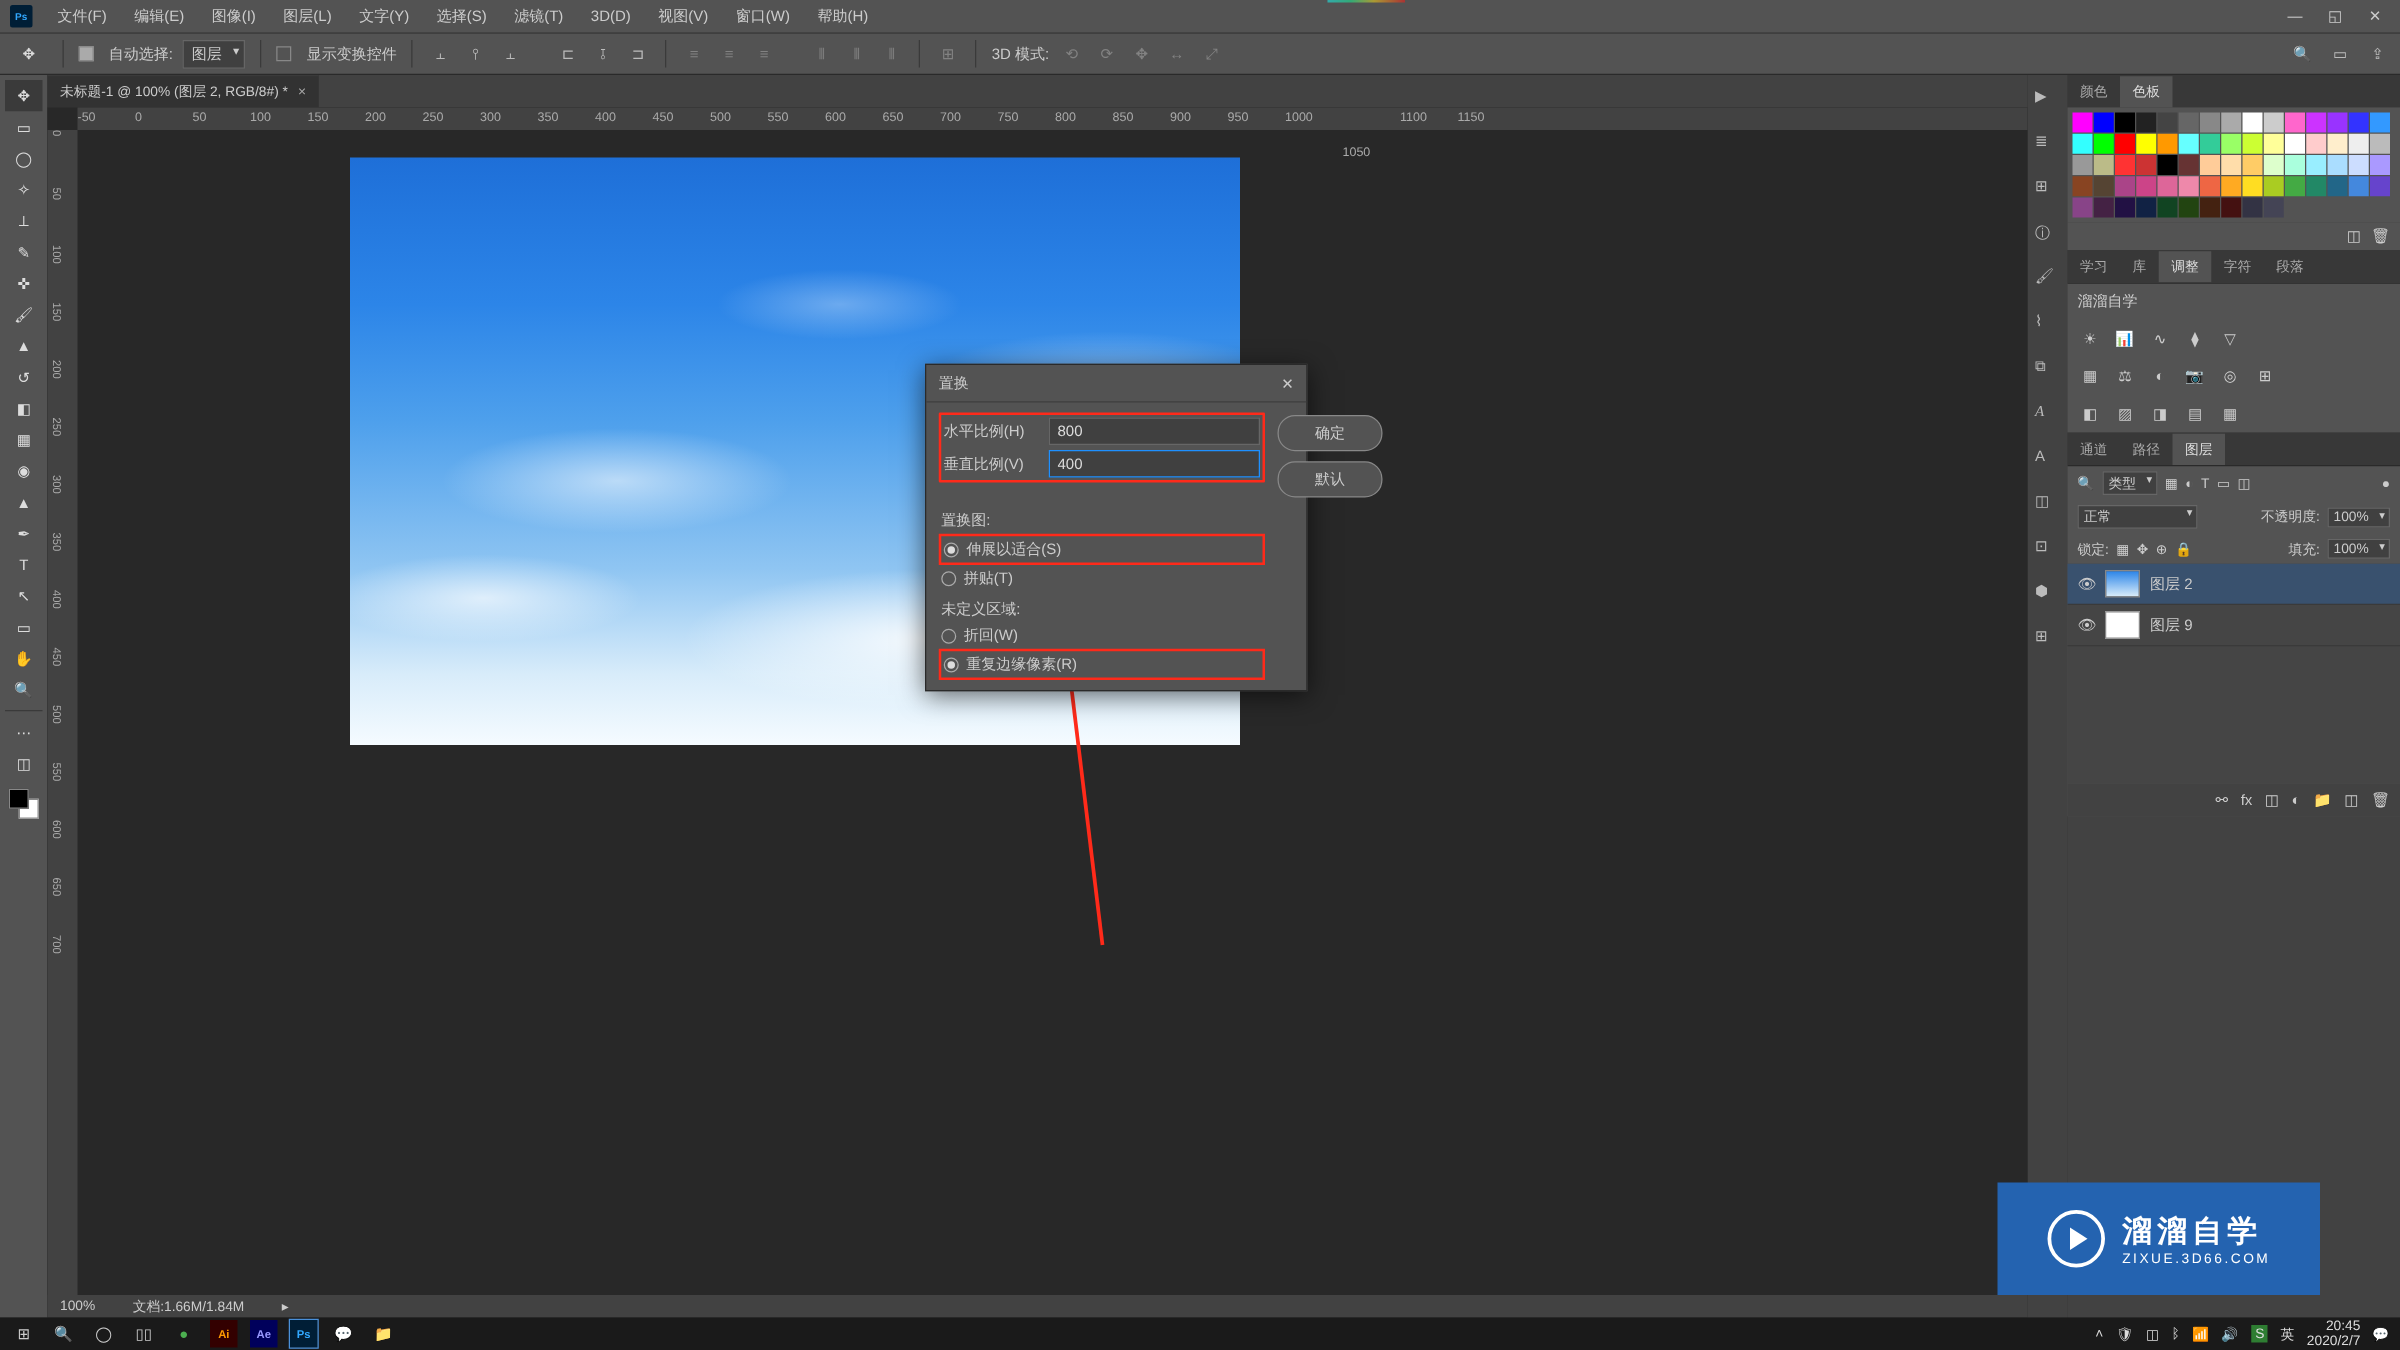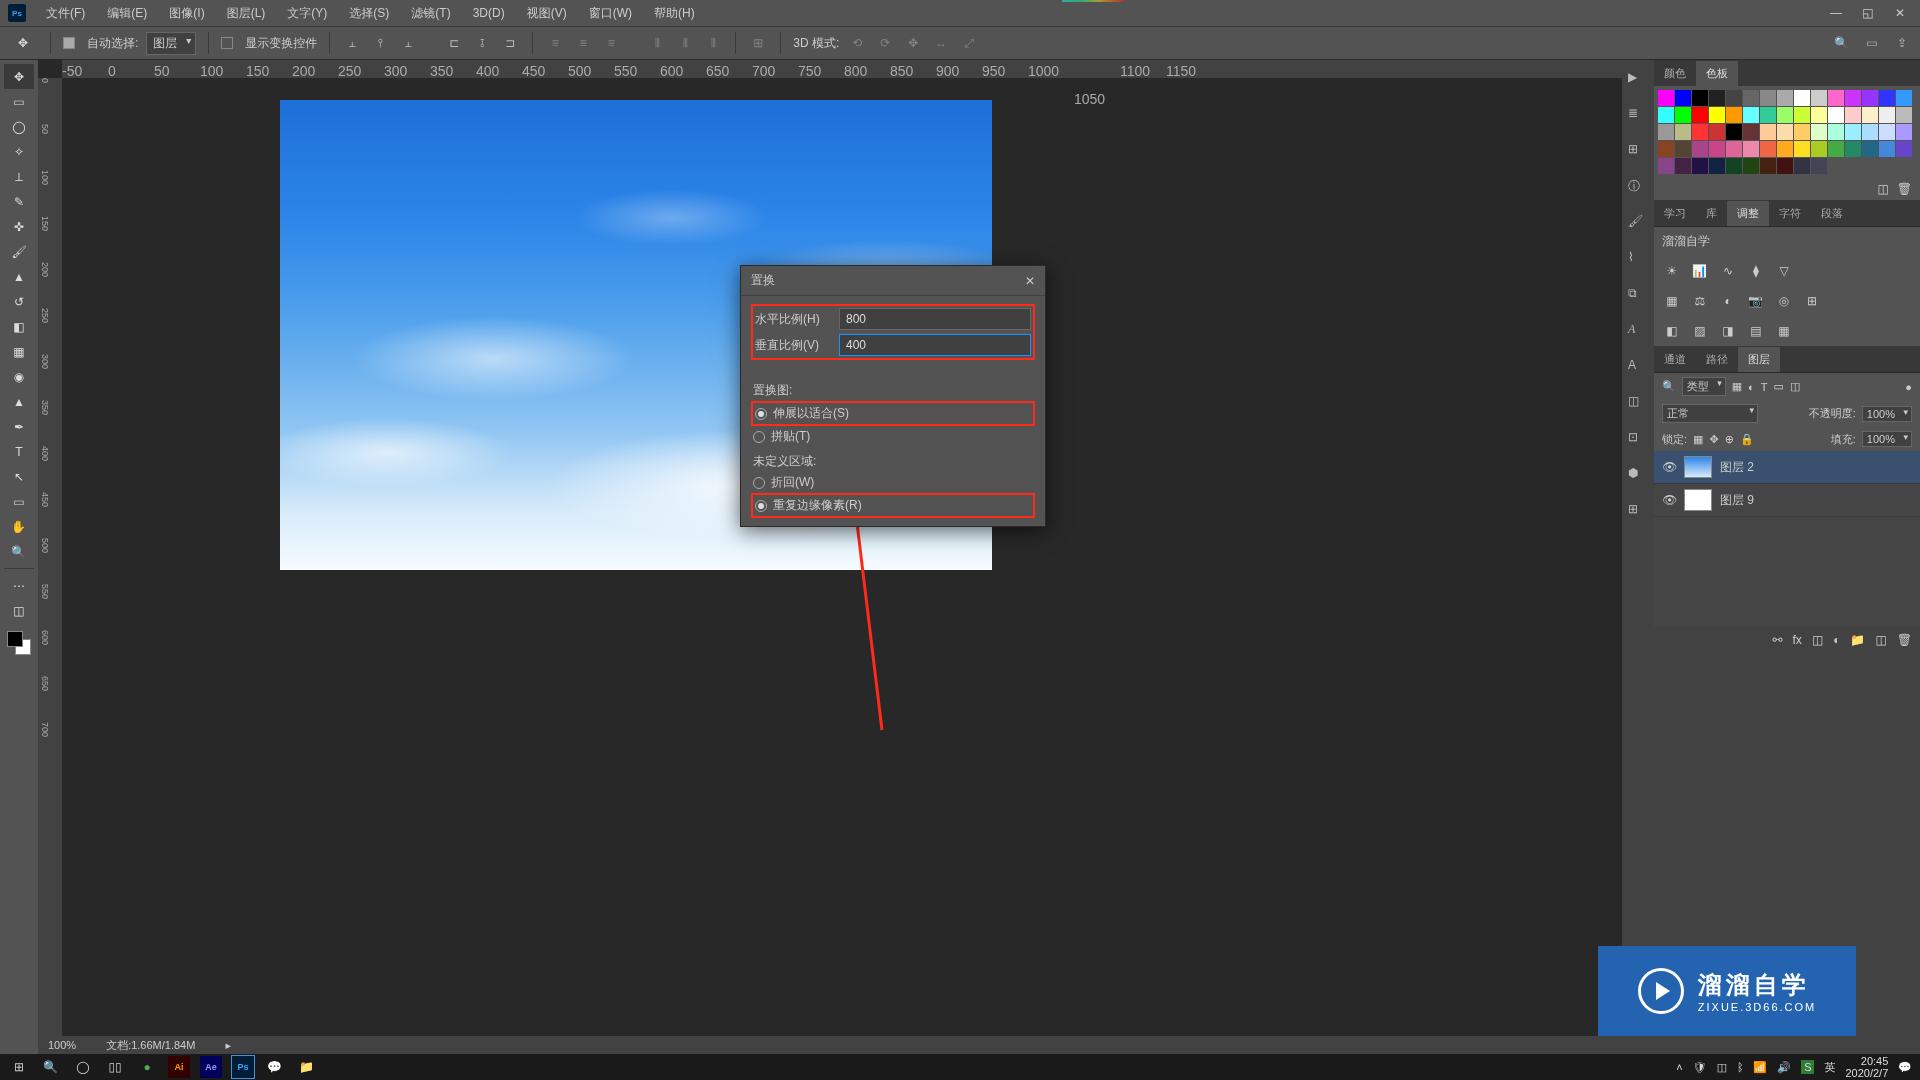--- a/index.html
+++ b/index.html
@@ -24,21 +24,21 @@
 .tool.active{background:#3a3a3a}
 .tool-sep{height:1px;background:#3a3a3a;width:80%;margin:4px 0}
 .fgbg{width:28px;height:28px;position:relative;margin-top:6px}
 .fgbg .bg{position:absolute;right:2px;bottom:2px;width:16px;height:16px;background:#fff;border:1px solid #888}
 .fgbg .fg{position:absolute;left:2px;top:2px;width:16px;height:16px;background:#000;border:1px solid #888}
 .docarea{flex:1;display:flex;flex-direction:column;background:#282828}
 .tabbar{height:26px;background:#424242;display:flex;align-items:flex-end}
 .doc-tab{background:#323232;padding:5px 10px;border-top:1px solid #3a3a3a;display:flex;align-items:center;gap:8px;font-size:11px}
 .doc-tab .close{color:#aaa;cursor:pointer}
 .canvas-wrap{flex:1;position:relative;background:#282828}
-.ruler-h{position:absolute;top:0;left:24px;right:0;height:18px;background:#424242;font-size:14px;color:#aaa}
+.ruler-h{position:absolute;top:0;left:24px;right:0;height:18px;background:#424242;font-size:10px;color:#aaa}
 .ruler-h .tick{position:absolute;top:3px}
 .ruler-v{position:absolute;top:18px;left:0;width:24px;bottom:0;background:#424242;font-size:9px;color:#aaa}
 .ruler-v .tick{position:absolute;left:2px;writing-mode:vertical-rl}
 .canvas{position:absolute;left:242px;top:40px;width:712px;height:470px;background:linear-gradient(to bottom,#1e6fd8 0%,#2c85e8 25%,#4ea0ec 45%,#8fc5f2 70%,#d8ecfa 88%,#f5fbff 100%)}
 .clouds{position:absolute;inset:0;background:radial-gradient(ellipse 200px 60px at 30% 55%,rgba(255,255,255,.55),transparent 70%),radial-gradient(ellipse 280px 80px at 65% 82%,rgba(255,255,255,.85),transparent 70%),radial-gradient(ellipse 220px 70px at 85% 40%,rgba(255,255,255,.45),transparent 70%),radial-gradient(ellipse 180px 50px at 15% 75%,rgba(255,255,255,.65),transparent 70%),radial-gradient(ellipse 140px 40px at 55% 25%,rgba(255,255,255,.3),transparent 70%)}
 .arrow{position:absolute;pointer-events:none}
 .dialog{position:absolute;background:#535353;border:1px solid #2a2a2a;box-shadow:0 4px 20px rgba(0,0,0,.6);left:702px;top:205px;width:306px;z-index:10}
 .dialog-title{height:30px;display:flex;align-items:center;padding:0 10px;border-bottom:1px solid #3f3f3f;justify-content:space-between}
 .dialog-body{padding:10px 12px;display:flex;gap:12px}
 .dialog-col{flex:1;display:flex;flex-direction:column;gap:4px}
@@ -176,20 +176,26 @@
     <div class="tool-sep"></div>
     <div class="tool">⋯</div>
     <div class="tool">◫</div>
     <div class="fgbg">
         <div class="bg"></div>
         <div class="fg"></div>
       </div>
   </div>
 
   <div class="docarea">
+    <div class="tabbar">
+      <div class="doc-tab">
+        <span>未标题-1 @ 100% (图层 2, RGB/8#) *</span>
+        <span class="close">×</span>
+      </div>
+    </div>
     <div class="canvas-wrap">
       <div class="ruler-h" id="rulerH">
           <span class="tick" style="left: 0px;">-50</span>
           <span class="tick" style="left: 46px;">0</span>
           <span class="tick" style="left: 92px;">50</span>
           <span class="tick" style="left: 138px;">100</span>
           <span class="tick" style="left: 184px;">150</span>
           <span class="tick" style="left: 230px;">200</span>
           <span class="tick" style="left: 276px;">250</span>
           <span class="tick" style="left: 322px;">300</span>
@@ -269,20 +275,24 @@
             <div class="field-row">
                 <span class="radio"></span>
                 <span>折回(W)</span>
               </div>
             <div class="hl">
               <div class="field-row">
                   <span class="radio checked"></span>
                   <span>重复边缘像素(R)</span>
                 </div>
             </div>
+          </div>
+          <div class="dialog-btns">
+            <div class="dlg-btn">确定</div>
+            <div class="dlg-btn">默认</div>
           </div>
         </div>
       </div>
     </div>
     <div class="statusbar">
       <span>100%</span>
       <span>文档:1.66M/1.84M</span>
       <span>▸</span>
     </div>
   </div>

